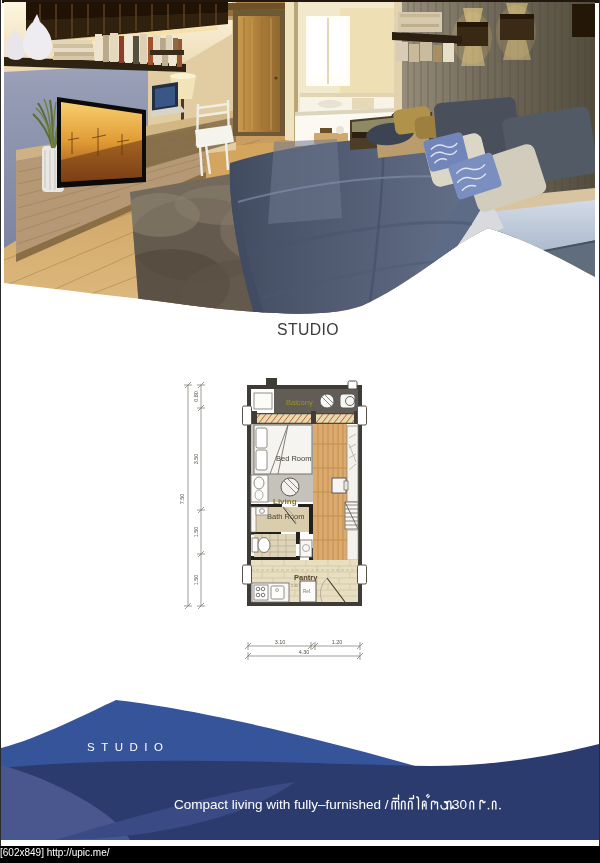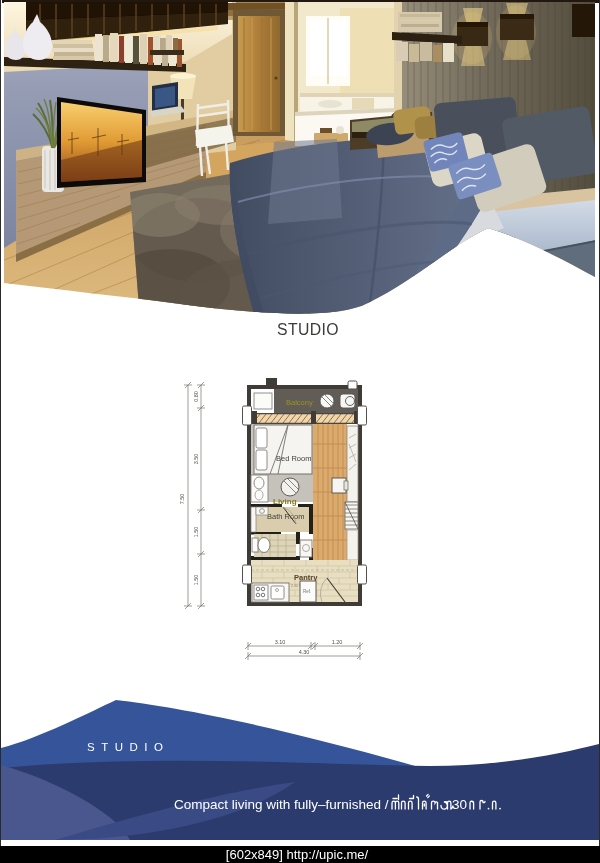--- a/index.html
+++ b/index.html
@@ -663,13 +663,13 @@
 <path d="M470,119 v-6 q0,-1.8 1.8,-1.8 t1.8,1.8 v6 m-1.8,-7.8 q0.6,1 1.8,1"></path>
 <path d="M480,119 v-7 q0,-1.5 1.5,-1.5 q1.8,0 1.5,2 q2,0.5 2,-1"></path>
 <circle cx="488.5" cy="118.6" r="0.9" fill="#fff" stroke="none"></circle>
 <path d="M492.5,119 v-6 q0,-1.8 1.7,-1.8 t1.7,1.8 v6 m0,-6 v6"></path>
 <circle cx="500" cy="118.6" r="0.9" fill="#fff" stroke="none"></circle>
 </g>
 </svg>
 
 <div class="abs" style="left:0;top:846px;width:600px;height:17px;background:#000"></div>
 
-<div class="abs" style="left:0;top:847px;width:594px;text-align:center;font-size:13px;color:#fff;font-family:'Liberation Sans',sans-serif">[602x849] http://upic.me/</div>
+<div class="abs" style="left:0;top:847px;width:594px;text-align:left;font-size:10px;color:#fff;font-family:'Liberation Sans',sans-serif">[602x849] http://upic.me/</div>
 
 </body></html>

